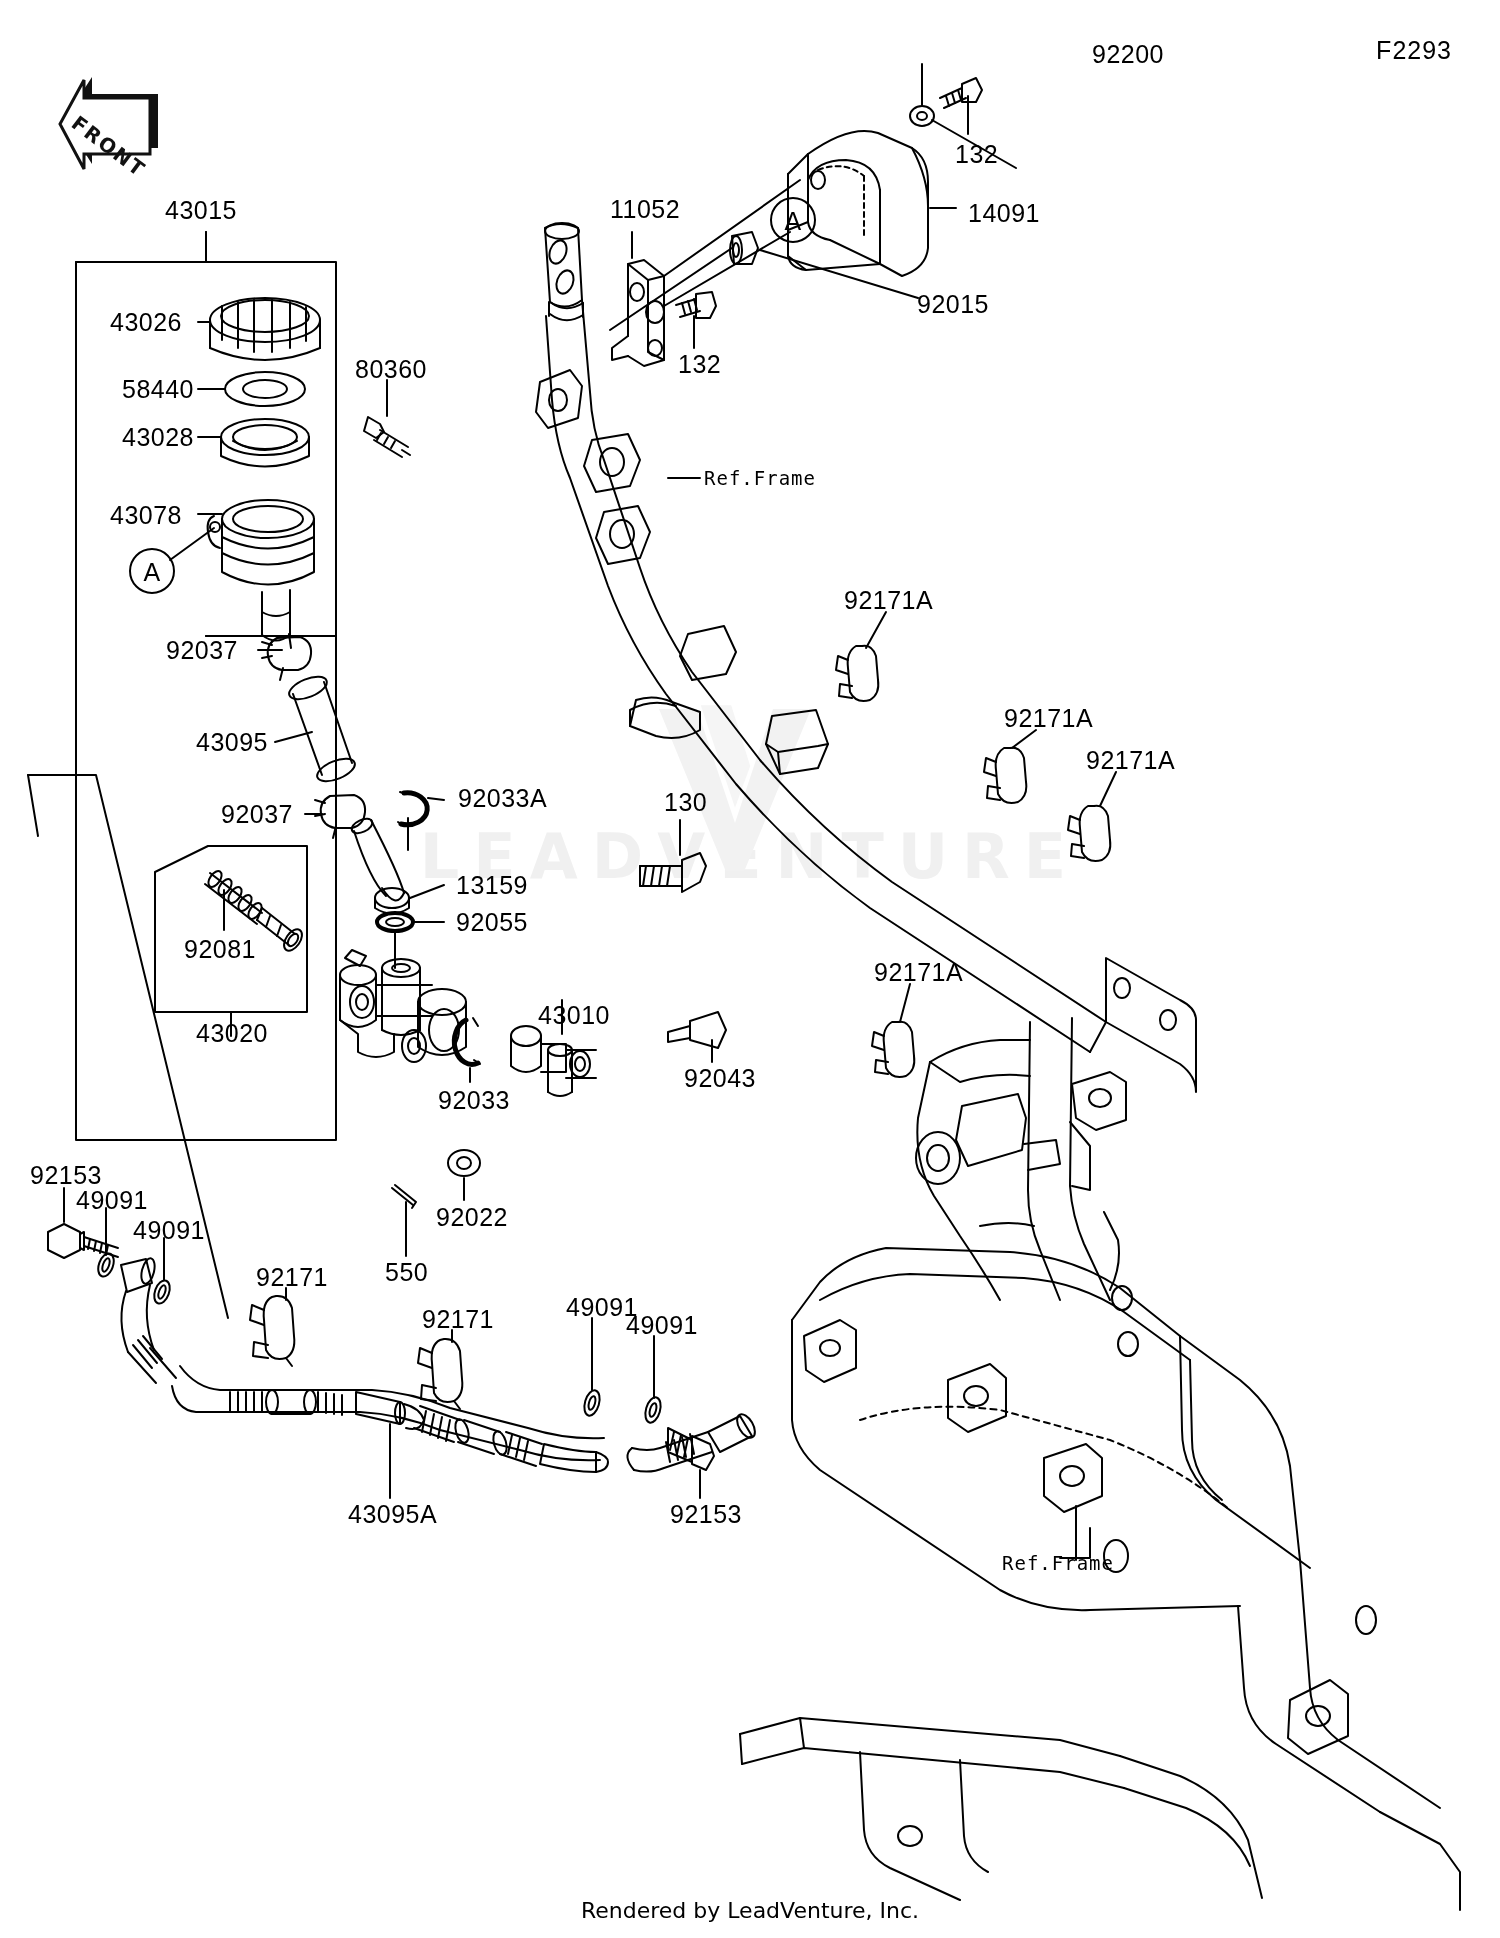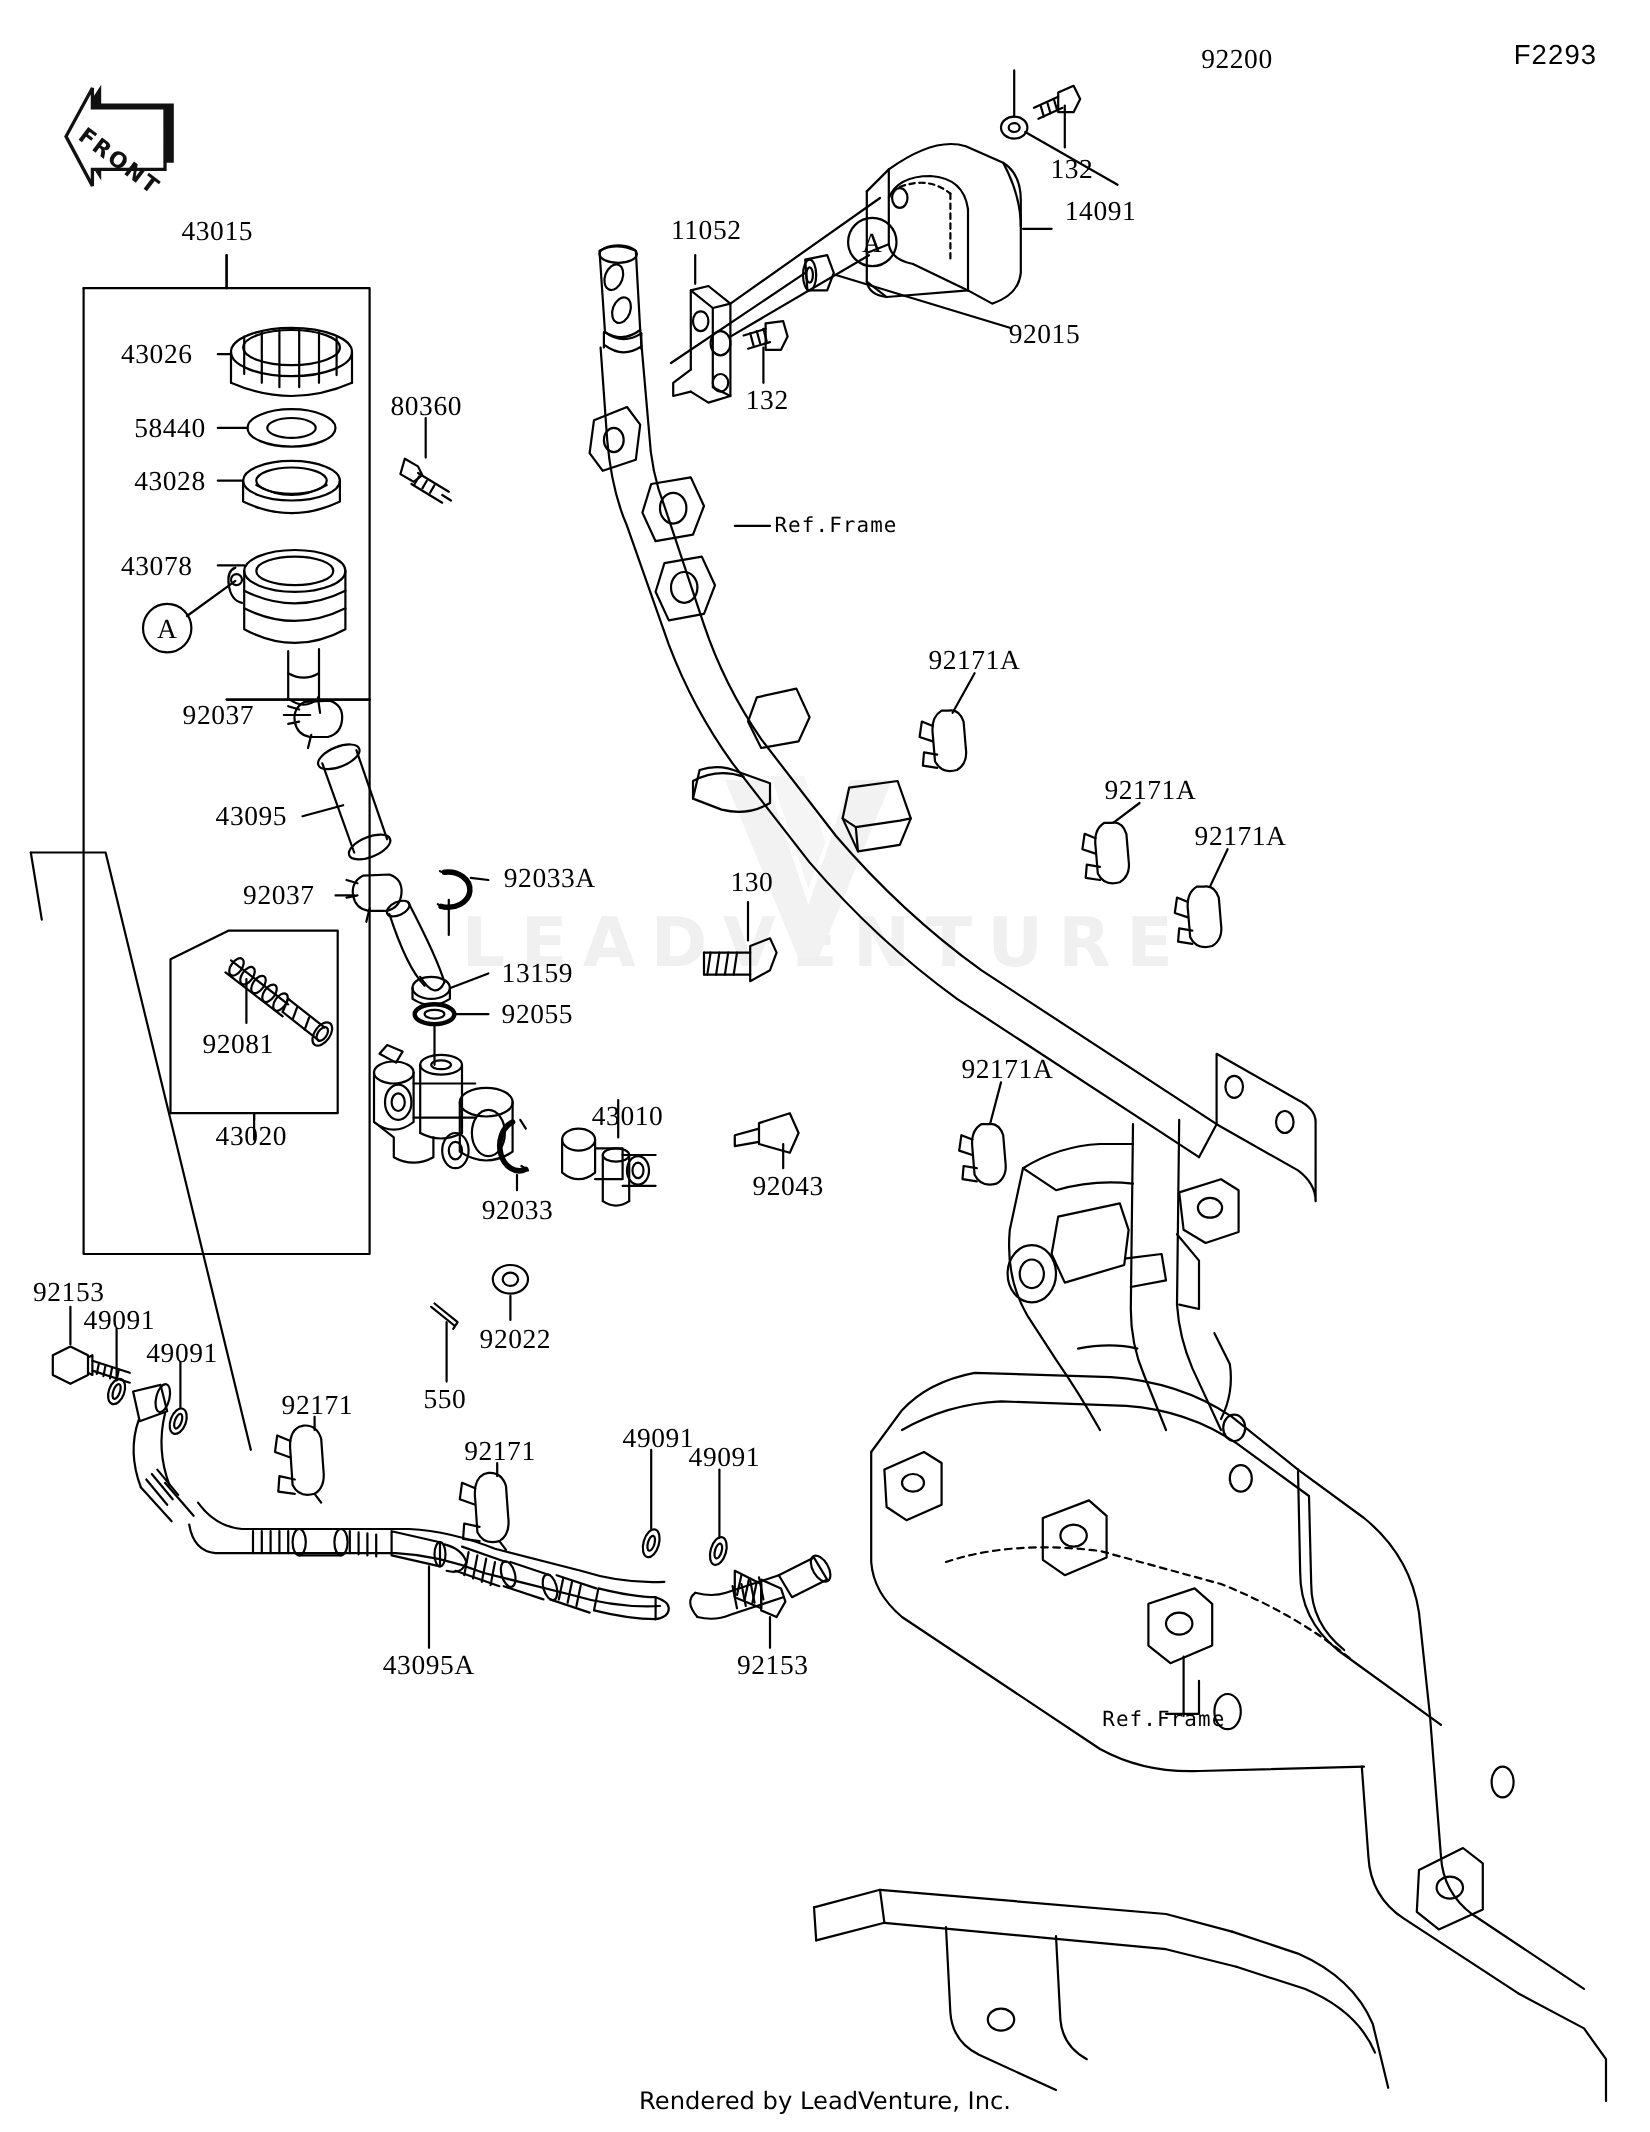--- a/index.html
+++ b/index.html
@@ -43,21 +43,21 @@
   #art {
     position: absolute;
     left: 0; top: 0;
     width: 1500px; height: 1938px;
     z-index: 2;
   }
   
   .lbl {
     position: absolute;
     z-index: 3;
-    font-family: Liberation Serif, serif;
+    font-family: Liberation Sans, sans-serif;
     font-size: 25px;
     color: #000;
     white-space: nowrap;
     line-height: 1;
     letter-spacing: 0.5px;
   }
   .refl {
     position: absolute;
     z-index: 3;
     font-family: "DejaVu Sans Mono", monospace;
@@ -624,21 +624,21 @@
       <path d="M34 5 L34 22 L100 22 L100 76 L34 76 L34 92 L6 48 Z" fill="#111"></path>
       <path d="M26 8 L26 26 L92 26 L92 82 L26 82 L26 97 L2 52 Z" fill="#fff" stroke="#111" stroke-width="3"></path>
       <text x="12" y="54" transform="rotate(37 12 54)" font-family="DejaVu Sans, sans-serif" font-size="20" font-weight="700" fill="#111" letter-spacing="2">FRONT</text>
     </g>
   </svg>
 
   <div id="sheet-code">F2293</div>
 
   <div class="lbl" style="left:1092px; top:42px;">92200</div>
   <div class="lbl" style="left:955px;  top:142px;">132</div>
-  <div class="lbl" style="left:968px;  top:180px;">14091</div>
+  <div class="lbl" style="left:968px;  top:201px;">14091</div>
   <div class="lbl" style="left:610px;  top:197px;">11052</div>
   <div class="lbl" style="left:917px;  top:292px;">92015</div>
   <div class="lbl" style="left:678px;  top:352px;">132</div>
 
   <div class="lbl" style="left:165px;  top:198px;text-align:right;">43015</div>
   <div class="lbl" style="left:110px;  top:310px;">43026</div>
   <div class="lbl" style="left:122px;  top:377px;">58440</div>
   <div class="lbl" style="left:122px;  top:425px;">43028</div>
   <div class="lbl" style="left:110px;  top:503px;">43078</div>
   <div class="lbl" style="left:355px;  top:357px;">80360</div>

